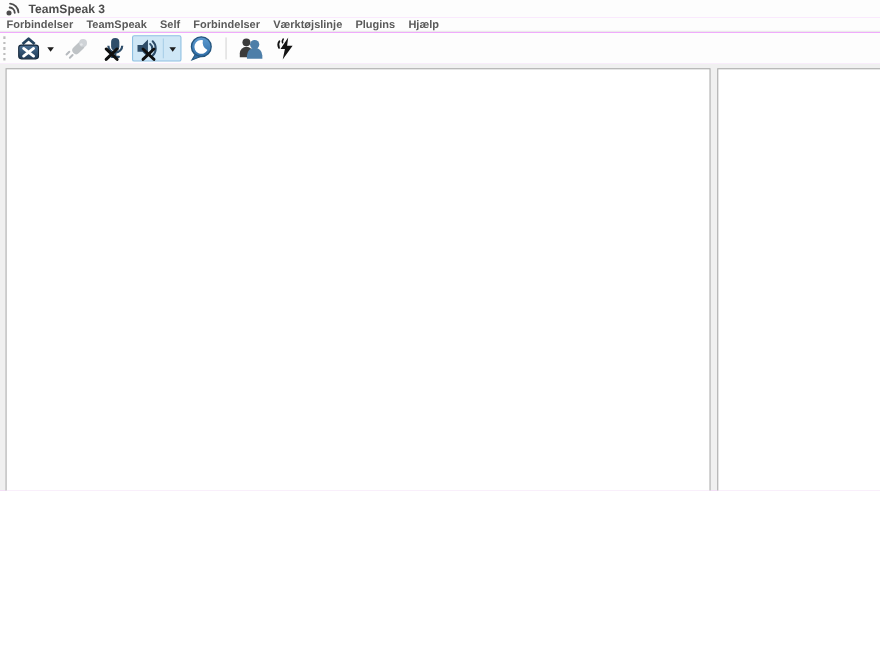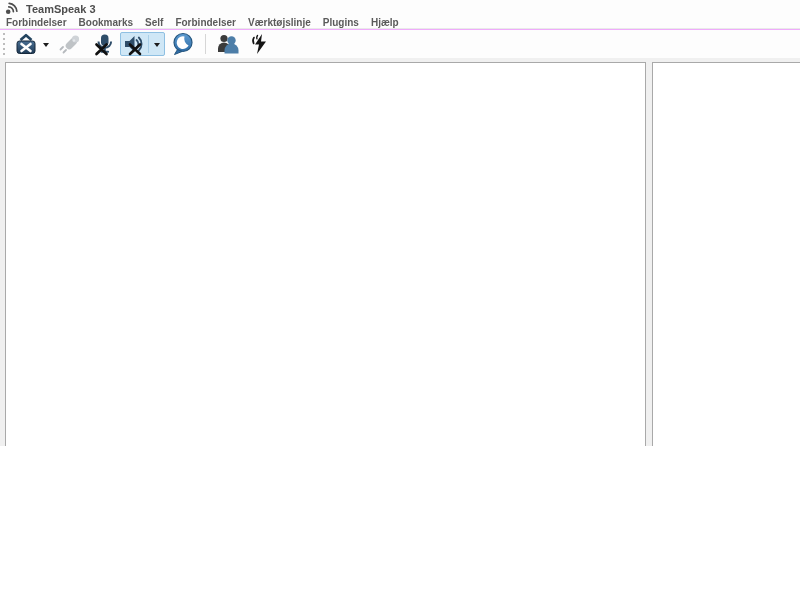--- a/index.html
+++ b/index.html
@@ -52,21 +52,21 @@
     <svg class="logo" viewBox="0 0 14 14">
       <circle cx="4.2" cy="9.8" r="2.3" fill="#4d4d4d"></circle>
       <path d="M4.8 4.8 A5 5 0 0 1 9.4 9.6" fill="none" stroke="#4d4d4d" stroke-width="1.7" stroke-linecap="round"></path>
       <path d="M5.2 1.3 A8.4 8.4 0 0 1 12.8 9.2" fill="none" stroke="#4d4d4d" stroke-width="1.7" stroke-linecap="round"></path>
     </svg>
     <span class="title">TeamSpeak 3</span>
   </div>
 
   <div id="menubar">
     <span class="menu-item">Forbindelser</span>
-    <span class="menu-item">Bookmarks</span>
+    <span class="menu-item">TeamSpeak</span>
     <span class="menu-item">Self</span>
     <span class="menu-item">Forbindelser</span>
     <span class="menu-item">Værktøjslinje</span>
     <span class="menu-item">Plugins</span>
     <span class="menu-item">Hjælp</span>
   </div>
 
   <div id="toolbar">
     <div class="grip"></div>
 

